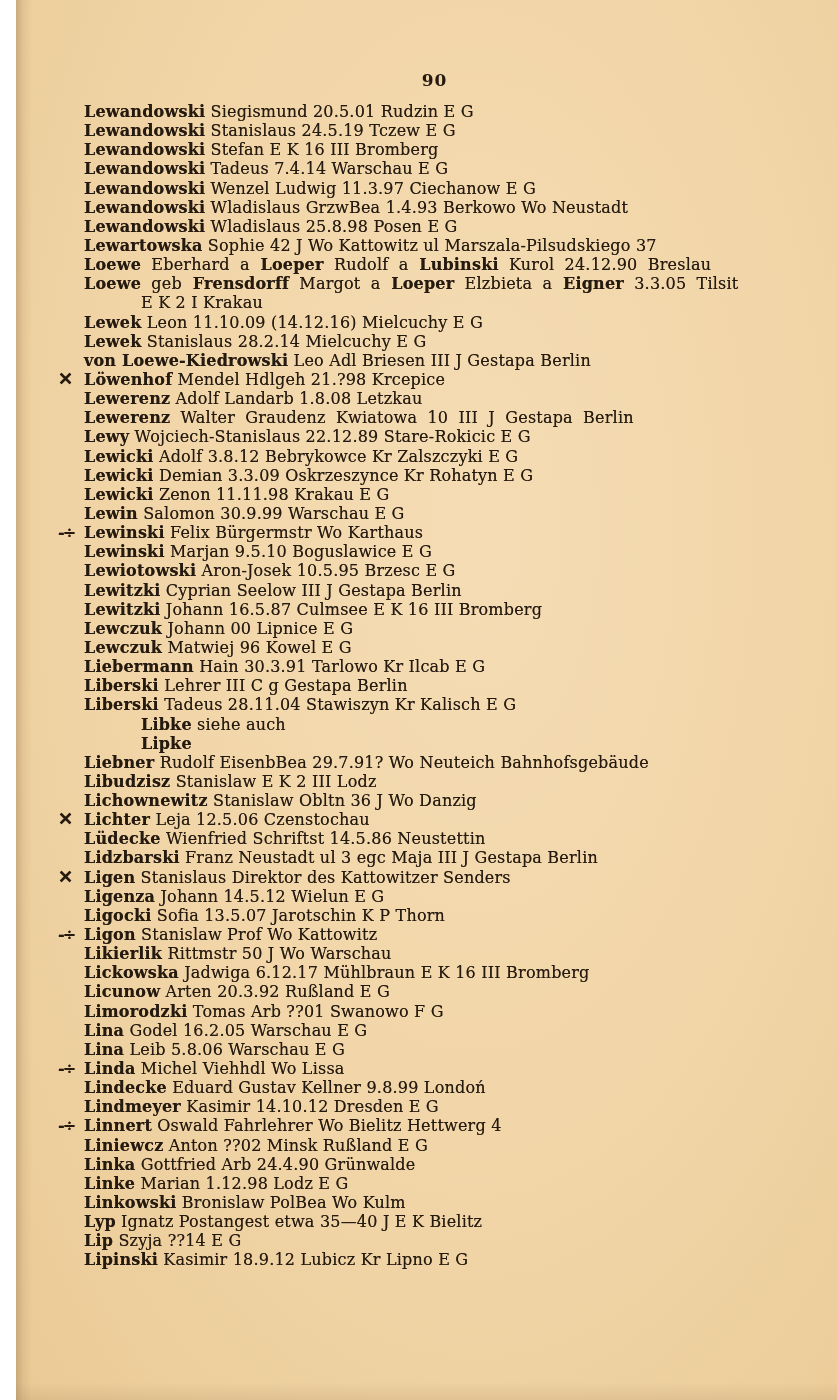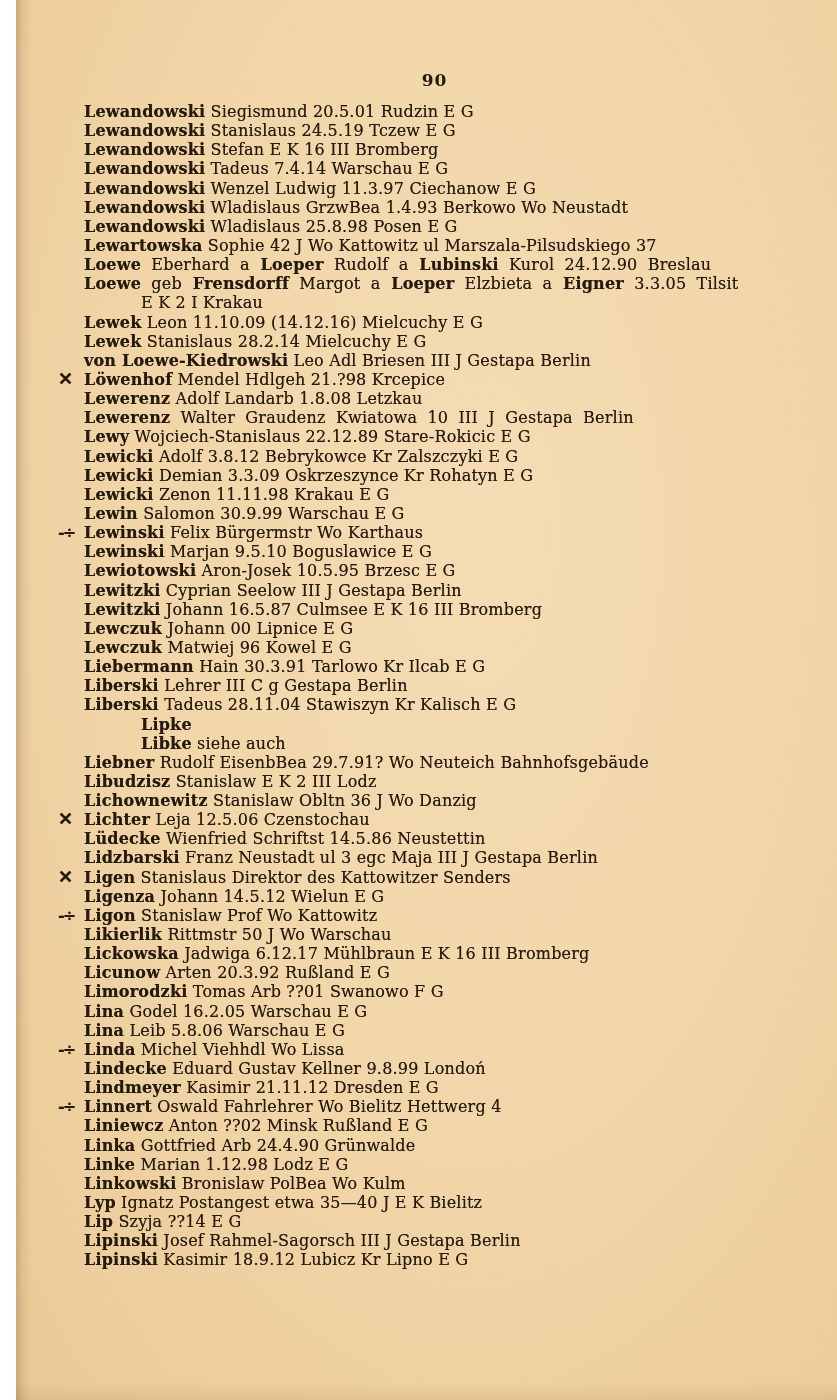--- a/index.html
+++ b/index.html
@@ -71,43 +71,43 @@
       <div class="line"><span class="prefix px-d">-÷</span><span class="seg-bold">Lewinski</span><span class="seg-reg"> Felix Bürgermstr Wo Karthaus</span></div>
       <div class="line"><span class="seg-bold">Lewinski</span><span class="seg-reg"> Marjan 9.5.10 Boguslawice E G</span></div>
       <div class="line"><span class="seg-bold">Lewiotowski</span><span class="seg-reg"> Aron-Josek 10.5.95 Brzesc E G</span></div>
       <div class="line"><span class="seg-bold">Lewitzki</span><span class="seg-reg"> Cyprian Seelow III J Gestapa Berlin</span></div>
       <div class="line"><span class="seg-bold">Lewitzki</span><span class="seg-reg"> Johann 16.5.87 Culmsee E K 16 III Bromberg</span></div>
       <div class="line"><span class="seg-bold">Lewczuk</span><span class="seg-reg"> Johann 00 Lipnice E G</span></div>
       <div class="line"><span class="seg-bold">Lewczuk</span><span class="seg-reg"> Matwiej 96 Kowel E G</span></div>
       <div class="line"><span class="seg-bold">Liebermann</span><span class="seg-reg"> Hain 30.3.91 Tarlowo Kr Ilcab E G</span></div>
       <div class="line"><span class="seg-bold">Liberski</span><span class="seg-reg"> Lehrer III C g Gestapa Berlin</span></div>
       <div class="line"><span class="seg-bold">Liberski</span><span class="seg-reg"> Tadeus 28.11.04 Stawiszyn Kr Kalisch E G</span></div>
+      <div class="line indent"><span class="seg-bold">Libke</span><span class="seg-reg"> siehe auch</span></div>
       <div class="line indent"><span class="seg-bold">Lipke</span></div>
-      <div class="line indent"><span class="seg-bold">Libke</span><span class="seg-reg"> siehe auch</span></div>
       <div class="line"><span class="seg-bold">Liebner</span><span class="seg-reg"> Rudolf EisenbBea 29.7.91? Wo Neuteich Bahnhofsgebäude</span></div>
       <div class="line"><span class="seg-bold">Libudzisz</span><span class="seg-reg"> Stanislaw E K 2 III Lodz</span></div>
       <div class="line"><span class="seg-bold">Lichownewitz</span><span class="seg-reg"> Stanislaw Obltn 36 J Wo Danzig</span></div>
       <div class="line"><span class="prefix px-x">✕</span><span class="seg-bold">Lichter</span><span class="seg-reg"> Leja 12.5.06 Czenstochau</span></div>
       <div class="line"><span class="seg-bold">Lüdecke</span><span class="seg-reg"> Wienfried Schriftst 14.5.86 Neustettin</span></div>
       <div class="line"><span class="seg-bold">Lidzbarski</span><span class="seg-reg"> Franz Neustadt ul 3 egc Maja III J Gestapa Berlin</span></div>
       <div class="line"><span class="prefix px-x">✕</span><span class="seg-bold">Ligen</span><span class="seg-reg"> Stanislaus Direktor des Kattowitzer Senders</span></div>
       <div class="line"><span class="seg-bold">Ligenza</span><span class="seg-reg"> Johann 14.5.12 Wielun E G</span></div>
+      <div class="line"><span class="seg-bold">Ligocki</span><span class="seg-reg"> Sofia 13.5.07 Jarotschin K P Thorn</span></div>
       <div class="line"><span class="prefix px-d">-÷</span><span class="seg-bold">Ligon</span><span class="seg-reg"> Stanislaw Prof Wo Kattowitz</span></div>
       <div class="line"><span class="seg-bold">Likierlik</span><span class="seg-reg"> Rittmstr 50 J Wo Warschau</span></div>
       <div class="line"><span class="seg-bold">Lickowska</span><span class="seg-reg"> Jadwiga 6.12.17 Mühlbraun E K 16 III Bromberg</span></div>
       <div class="line"><span class="seg-bold">Licunow</span><span class="seg-reg"> Arten 20.3.92 Rußland E G</span></div>
       <div class="line"><span class="seg-bold">Limorodzki</span><span class="seg-reg"> Tomas Arb ??01 Swanowo F G</span></div>
       <div class="line"><span class="seg-bold">Lina</span><span class="seg-reg"> Godel 16.2.05 Warschau E G</span></div>
       <div class="line"><span class="seg-bold">Lina</span><span class="seg-reg"> Leib 5.8.06 Warschau E G</span></div>
       <div class="line"><span class="prefix px-d">-÷</span><span class="seg-bold">Linda</span><span class="seg-reg"> Michel Viehhdl Wo Lissa</span></div>
       <div class="line"><span class="seg-bold">Lindecke</span><span class="seg-reg"> Eduard Gustav Kellner 9.8.99 Londoń</span></div>
-      <div class="line"><span class="seg-bold">Lindmeyer</span><span class="seg-reg"> Kasimir 21.11.12 Dresden E G</span></div>
+      <div class="line"><span class="seg-bold">Lindmeyer</span><span class="seg-reg"> Kasimir 14.10.12 Dresden E G</span></div>
       <div class="line"><span class="prefix px-d">-÷</span><span class="seg-bold">Linnert</span><span class="seg-reg"> Oswald Fahrlehrer Wo Bielitz Hettwerg 4</span></div>
       <div class="line"><span class="seg-bold">Liniewcz</span><span class="seg-reg"> Anton ??02 Minsk Rußland E G</span></div>
       <div class="line"><span class="seg-bold">Linka</span><span class="seg-reg"> Gottfried Arb 24.4.90 Grünwalde</span></div>
       <div class="line"><span class="seg-bold">Linke</span><span class="seg-reg"> Marian 1.12.98 Lodz E G</span></div>
       <div class="line"><span class="seg-bold">Linkowski</span><span class="seg-reg"> Bronislaw PolBea Wo Kulm</span></div>
       <div class="line"><span class="seg-bold">Lyp</span><span class="seg-reg"> Ignatz Postangest etwa 35—40 J E K Bielitz</span></div>
       <div class="line"><span class="seg-bold">Lip</span><span class="seg-reg"> Szyja ??14 E G</span></div>
-      <div class="line"><span class="seg-bold">Lipinski</span><span class="seg-reg"> Josef Rahmel-Sagorsch III J Gestapa Berlin</span></div>
       <div class="line"><span class="seg-bold">Lipinski</span><span class="seg-reg"> Kasimir 18.9.12 Lubicz Kr Lipno E G</span></div>
     </div>
 </div>
 
 </body></html>

